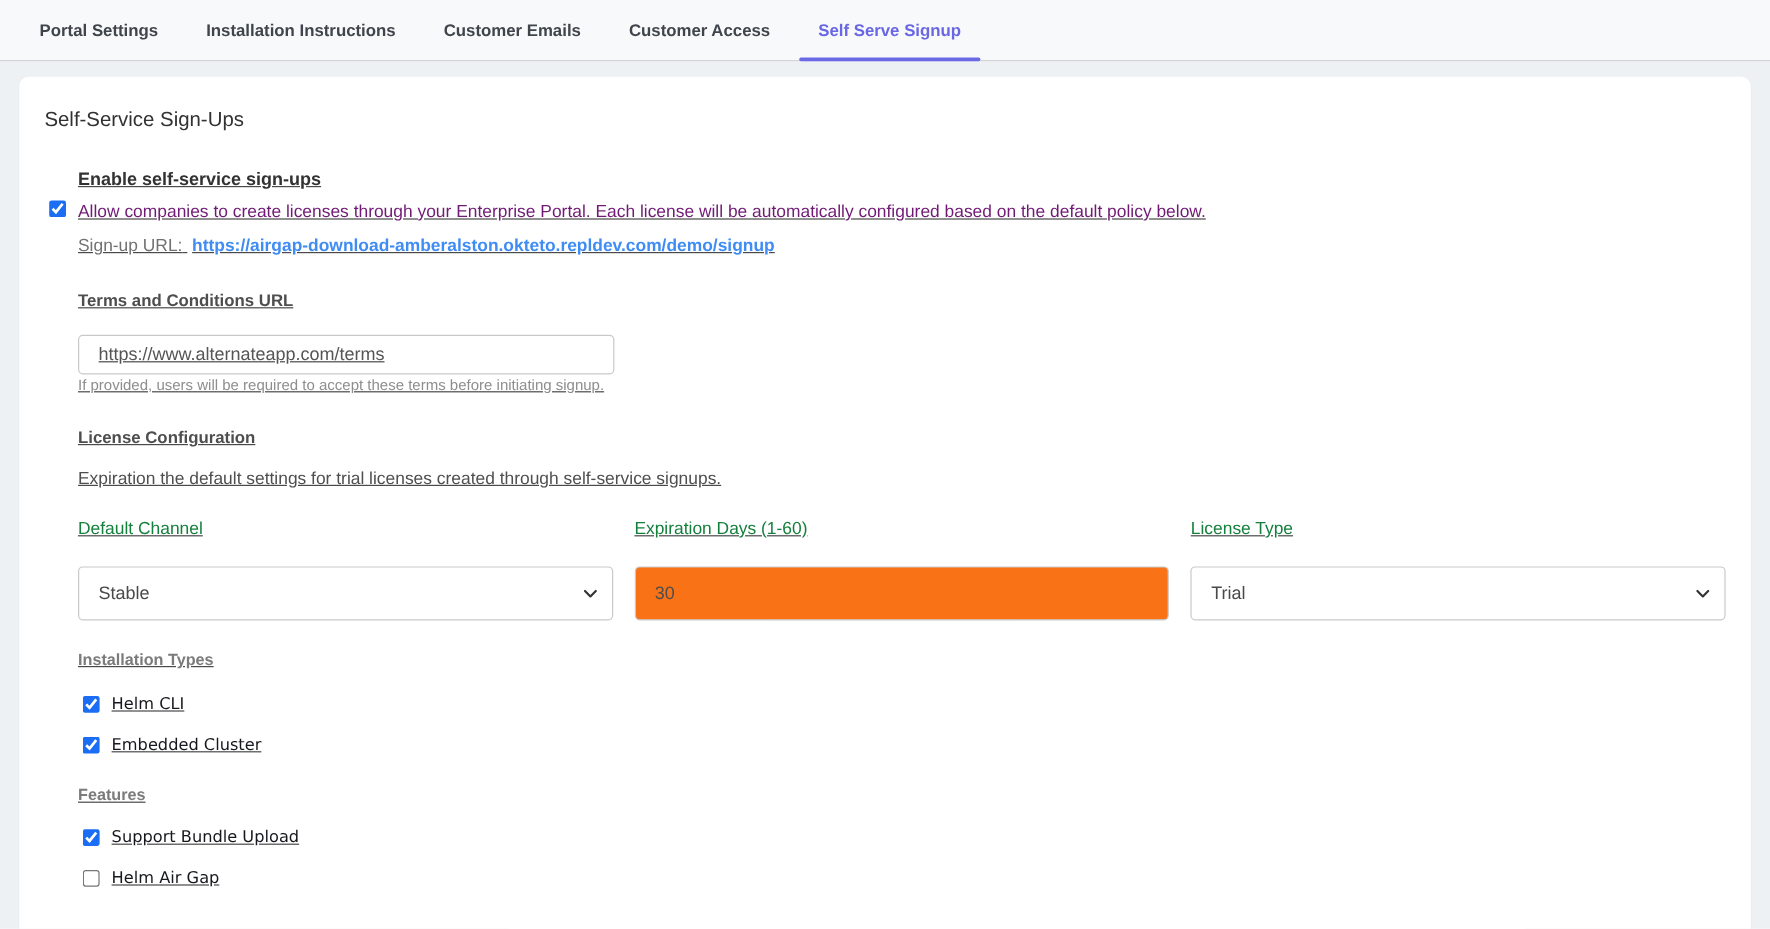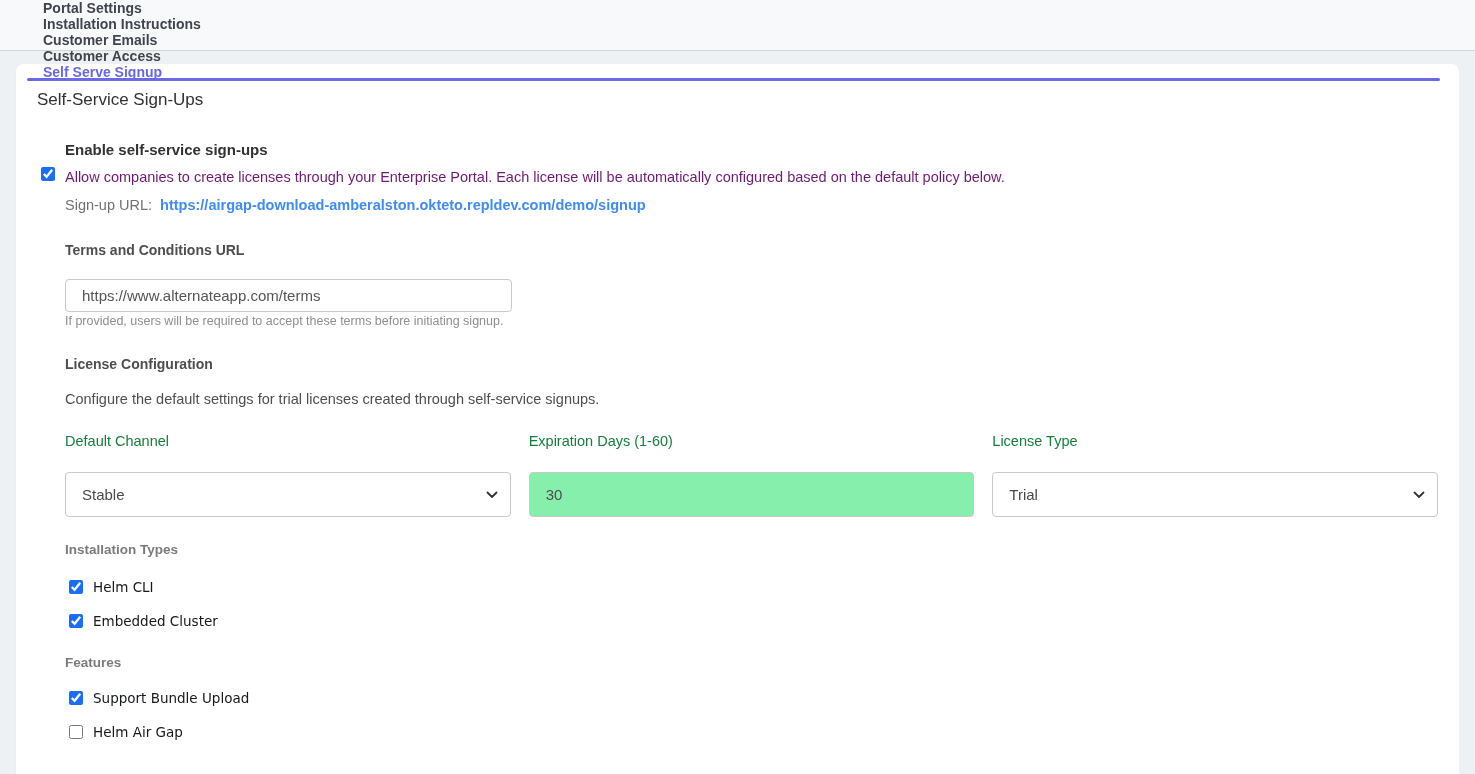--- a/index.html
+++ b/index.html
@@ -10,22 +10,21 @@
     font-family: "Liberation Sans", sans-serif;
     color: #4a4a4a;
     -webkit-font-smoothing: antialiased;
   }
 
   
   .tabbar {
     height: 51px; background: #f7f9fa;
     border-bottom: 1px solid #d2d5d9;
     display: flex; align-items: stretch;
-    padding: 0 27px;
-    flex-direction: column;
+    padding: 0 17px;
   }
   .tab {
     display: flex; align-items: center;
     padding: 0 16px; margin-right: 8px;
     font-size: 14px; font-weight: 600; color: #40454c;
     cursor: pointer; position: relative; white-space: nowrap;
   }
   .tab.active { color: #6a67e4; }
   .tab.active::after {
     content: ""; position: absolute; left: 0; right: 0; bottom: -1px;
@@ -37,21 +36,21 @@
     background: #fff; border-radius: 8px;
     margin: 13px 16px 0; padding: 22px 21px 60px;
     min-height: 760px;
     box-shadow: 0 1px 2px rgba(0,0,0,.04);
   }
   h1.page-title {
     margin: 2px 0 0; font-size: 17px; font-weight: 500;
     color: #323232; line-height: 24px;
   }
 
-  .section { position: relative; margin: 28px 0 0 4px; padding-left: 24px; }
+  .section { position: relative; margin: 28px 0 0 4px; padding-left: 24px; text-decoration: underline; }
   .enable-checkbox {
     position: absolute; left: 0; top: 27px;
     width: 14px; height: 14px; accent-color: #1b6ef3; margin: 0;
   }
   h2.enable-heading {
     margin: 0; font-size: 15px; font-weight: 700;
     color: #323232; line-height: 20px;
   }
   p.body-text { margin: 7px 0 0; font-size: 14.5px; line-height: 20px; color: #701a75; }
   .signup-line { margin: 8px 0 0; font-size: 14.5px; line-height: 20px; color: #717171; }
@@ -80,21 +79,21 @@
   .control { margin-top: 21px; position: relative; }
   select.select-input {
     appearance: none; -webkit-appearance: none; -moz-appearance: none;
     width: 100%; height: 45px; border: 1px solid #c9c9c9; border-radius: 4px;
     padding: 0 36px 0 16px; font-size: 15px; color: #4a4a4a;
     background: #fff; font-family: "Liberation Sans", sans-serif; outline: none;
   }
   input.number-input {
     width: 100%; height: 45px; border: 1px solid #c9c9c9; border-radius: 4px;
     padding: 0 16px; font-size: 15px; color: #4d4d4d;
-    font-family: "Liberation Sans", sans-serif; background: #86efac; outline: none;
+    font-family: "Liberation Sans", sans-serif; background: #f97316; outline: none;
   }
   .chevron {
     position: absolute; right: 13px; top: 50%;
     transform: translateY(-50%); pointer-events: none;
     width: 12px; height: 8px; display: block;
   }
 
   
   .group-label {
     margin: 23px 0 0; font-size: 13.5px; font-weight: 600;
@@ -134,21 +133,21 @@
     <p class="signup-line">
       <span>Sign-up URL:</span>
       <a href="#" class="signup-link">https://airgap-download-amberalston.okteto.repldev.com/demo/signup</a>
     </p>
 
     <div class="field-label-strong">Terms and Conditions URL</div>
     <input type="text" class="text-input" value="https://www.alternateapp.com/terms" style="">
     <p class="helper-text">If provided, users will be required to accept these terms before initiating signup.</p>
 
     <div class="field-label-strong">License Configuration</div>
-    <p class="config-desc">Configure the default settings for trial licenses created through self-service signups.</p>
+    <p class="config-desc">Expiration the default settings for trial licenses created through self-service signups.</p>
 
     <div class="grid3">
       <div>
         <div class="cell-label">Default Channel</div>
         <div class="control">
           <select class="select-input">
             <option>Stable</option>
           </select>
           <svg class="chevron" viewBox="0 0 12 8" fill="none">
             <path d="M1.5 1.5 L6 6 L10.5 1.5" stroke="#333" stroke-width="1.8" stroke-linecap="round" stroke-linejoin="round"></path>

